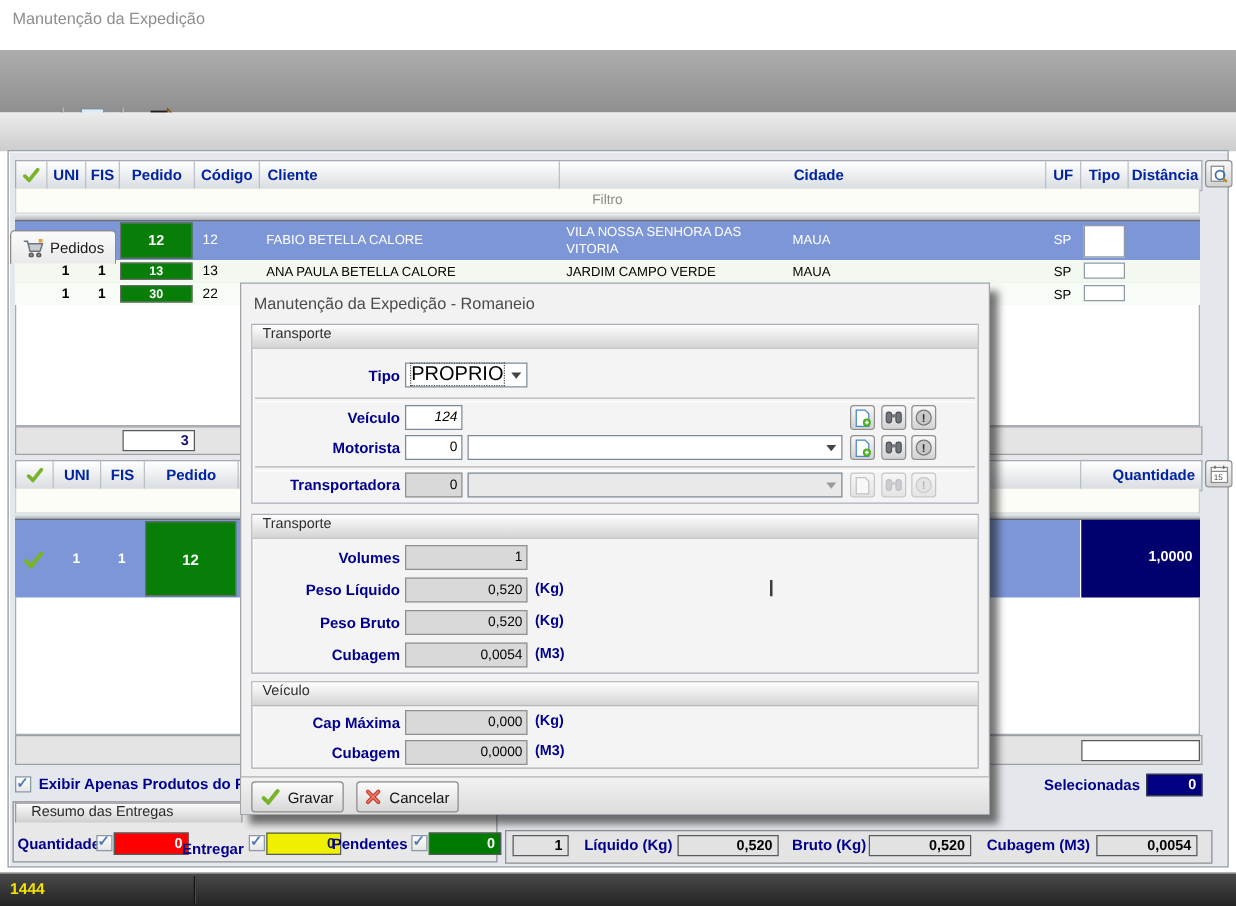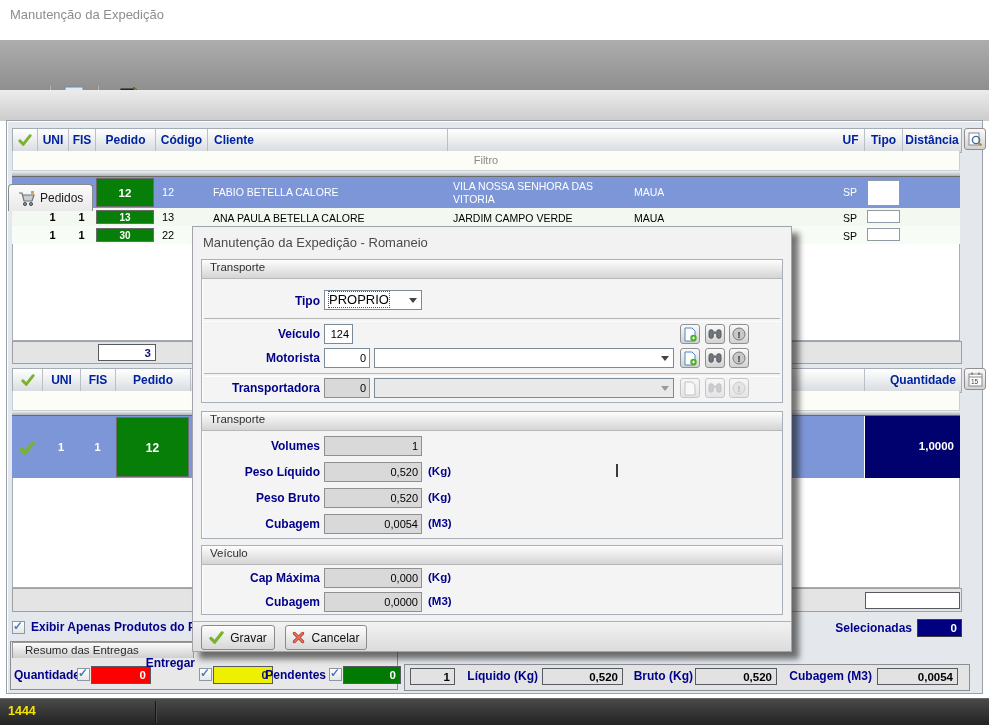--- a/index.html
+++ b/index.html
@@ -43,21 +43,21 @@
           box-shadow:7px 7px 6px rgba(25,25,25,.6);z-index:10;}
   .dlg-title{left:10px;top:8px;font-size:13px;color:#4a4a4a;}
   .gbox{position:absolute;border:1px solid #aab0b8;background:#f4f4f4;box-shadow:inset 1px 1px 0 #fff;box-sizing:border-box;}
   .ghead{height:17px;background:linear-gradient(#fefefe,#d4d4d4);border-bottom:1px solid #b8b8b8;
          font-size:11.5px;color:#2e2e2e;padding:1px 0 0 8px;}
   .nlbl{position:absolute;color:#00008b;font-weight:bold;font-size:12px;text-align:right;}
   .unit{position:absolute;color:#00008b;font-weight:bold;font-size:11.5px;}
   .fld{position:absolute;background:#fff;border:1px solid #7a8a99;font-size:11px;text-align:right;
        padding:0 3px;line-height:18px;box-sizing:border-box;height:20px;}
   .fld.ro{background:#d9d9d9;border-color:#8f8f8f;}
-  .combo{position:absolute;background:#fff;border:1px solid #7a8a99;font-size:13px;line-height:18px;
+  .combo{position:absolute;background:#fff;border:1px solid #7a8a99;font-size:16px;line-height:18px;
          padding:0 18px 0 4px;box-sizing:border-box;height:20px;}
   .combo.dis{background:#e9e9e9;}
   .car{position:absolute;right:4px;top:7px;width:0;height:0;border:4px solid transparent;border-top:5px solid #444;}
   .dis .car{border-top-color:#9a9a9a;}
   .hsep{position:absolute;left:2px;right:2px;height:2px;border-top:1px solid #b4b4b4;border-bottom:1px solid #fdfdfd;}
   .btnbar{position:absolute;left:0;top:394px;width:598px;height:30px;background:linear-gradient(#f2f2f2,#dcdcdc);
           border-top:1px solid #b0b0b0;box-sizing:border-box;}
   .pushbtn{position:absolute;background:linear-gradient(#fdfdfd,#d7d7d7);border:1px solid #8a8a8a;border-radius:3px;
            display:flex;align-items:center;justify-content:center;gap:6px;font-size:12px;color:#111;box-sizing:border-box;}
   
@@ -139,20 +139,21 @@
     <div class="hc" style="left:0;width:25px;">
       <svg width="14" height="12" viewBox="0 0 16 14" style="margin-top:1px">
         <path d="M2 8 L6 12 L14 2" stroke="#79b32a" stroke-width="3.4" fill="none" stroke-linecap="round"></path>
       </svg>
     </div>
     <div class="hc" style="left:25px;width:31px;">UNI</div>
     <div class="hc" style="left:56px;width:27px;">FIS</div>
     <div class="hc" style="left:83px;width:60px;">Pedido</div>
     <div class="hc" style="left:143px;width:52px;">Código</div>
     <div class="hc" style="left:195px;width:240px;text-align:left;padding-left:6px;">Cliente</div>
+    <div class="hc" style="left:616px;width:208px;text-align:left;padding-left:6px;">Cidade</div>
     <div class="hc" style="left:824px;width:28px;">UF</div>
     <div class="hc" style="left:852px;width:38px;">Tipo</div>
     <div class="hc" style="left:890px;width:58px;border-right:none;">Distância</div>
   </div>
   <div class="abs frow" style="left:12px;top:151px;width:948px;height:20px;">
     <span>Filtro</span>
   </div>
   <div class="abs band" style="left:12px;top:171px;width:948px;height:5px;"></div>
 
   <div class="abs selrow" style="left:12px;top:176px;width:948px;height:32px;">
@@ -252,21 +253,21 @@
   <div class="navyfld abs" style="left:917px;top:619px;width:45px;height:18px;">0</div>
 
   <div class="abs" style="left:10px;top:641px;width:388px;height:49px;border:1px solid #8a8f95;background:#e8e8e8;box-sizing:border-box;"></div>
   <div class="abs" style="left:12px;top:642px;width:182px;height:16px;background:linear-gradient(#fbfbfb,#cfcfcf);
        border:1px solid #9a9a9a;border-bottom:none;font-size:11.5px;color:#2a2a2a;padding:1px 0 0 12px;box-sizing:border-box;">Resumo das Entregas</div>
   <div class="navylabel" style="left:14px;top:668px;width:58px;text-align:right;">Quantidade</div>
   <div class="cbx abs" style="left:77px;top:668px;">
       <span>✓</span>
     </div>
   <div class="cntfld" style="left:91px;top:666px;width:60px;height:18px;background:#fe0000;color:#fff;">0</div>
-  <div class="navylabel" style="left:143px;top:656px;width:52px;text-align:right;">Entregar</div>
+  <div class="navylabel" style="left:143px;top:672px;width:52px;text-align:right;">Entregar</div>
   <div class="cbx abs" style="left:199px;top:668px;">
       <span>✓</span>
     </div>
   <div class="cntfld" style="left:213px;top:666px;width:60px;height:18px;background:#efef00;color:#1a1a6e;">0</div>
   <div class="navylabel" style="left:262px;top:668px;width:64px;text-align:right;">Pendentes</div>
   <div class="cbx abs" style="left:329px;top:668px;">
       <span>✓</span>
     </div>
   <div class="cntfld" style="left:343px;top:666px;width:58px;height:18px;background:#007a00;color:#fff;">0</div>
 
@@ -290,21 +291,21 @@
     <div class="gbox" style="left:8px;top:32px;width:582px;height:144px;">
       <div class="ghead">Transporte</div>
       <div class="nlbl" style="left:8px;top:34px;width:110px;">Tipo</div>
       <div class="combo" style="left:122px;top:30px;width:98px;">
         <span style="outline:1px dotted #555;outline-offset:0px;">PROPRIO</span>
         <span class="car"></span>
       </div>
       <div class="hsep" style="top:58px;"></div>
 
       <div class="nlbl" style="left:8px;top:67px;width:110px;">Veículo</div>
-      <div class="fld" style="left:122px;top:64px;width:29px;">124</div>
+      <div class="fld" style="left:122px;top:64px;width:46px;font-style:italic;">124</div>
       <div class="sqbtn abs" style="left:478px;top:64px;width:20px;height:20px;">
         <svg width="13" height="15" viewBox="0 0 13 15">
           <path d="M1 1 h7 l3 3 v10 h-10 z" fill="#fff" stroke="#4a86c8"></path>
           <circle cx="9.5" cy="11" r="3.2" fill="#48b020"></circle>
           <path d="M9.5 9.4 v3.2 M7.9 11 h3.2" stroke="#fff" stroke-width="1.1"></path>
         </svg>
       </div>
       <div class="sqbtn abs" style="left:503px;top:64px;width:20px;height:20px;">
         <svg width="14" height="12" viewBox="0 0 16 14">
           <rect x="1" y="2" width="5" height="10" rx="2.4" fill="#70767c" stroke="#4a4f55"></rect>

